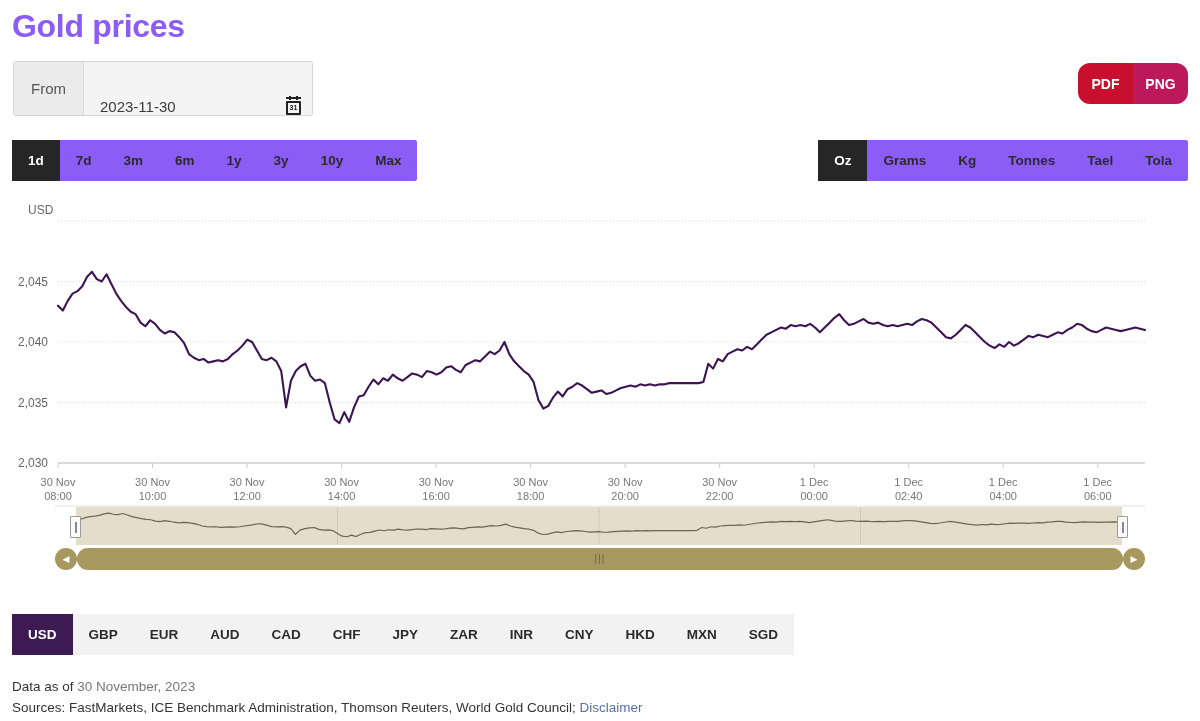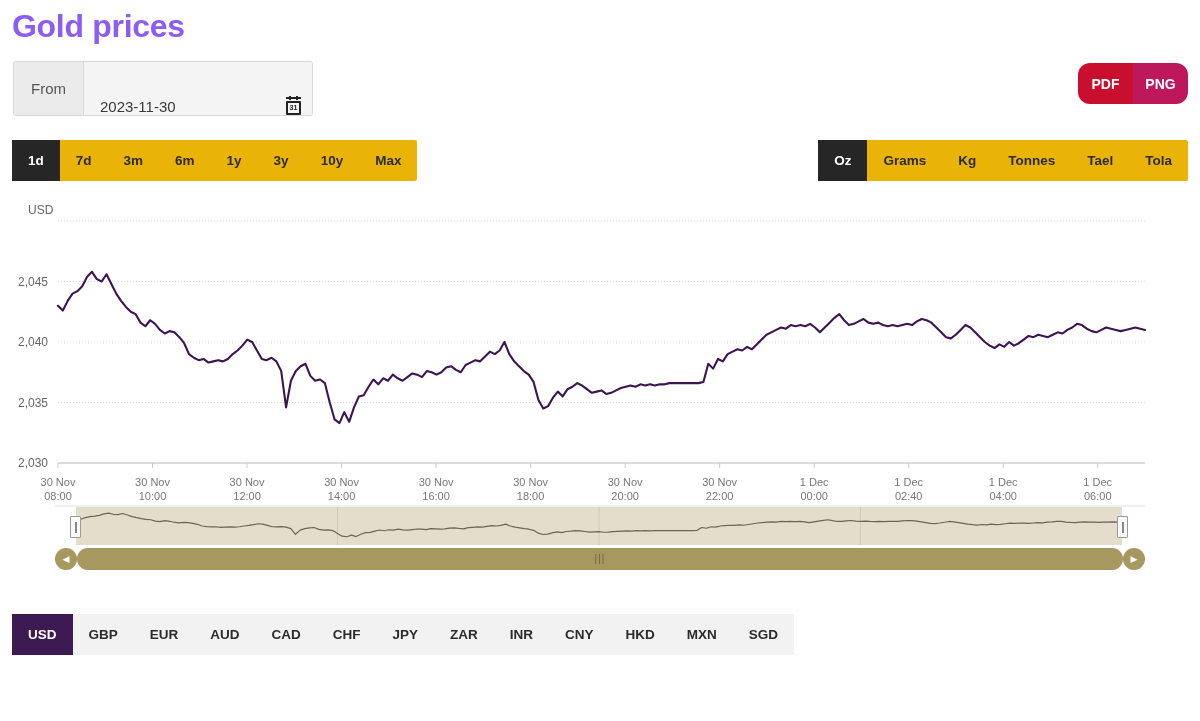--- a/index.html
+++ b/index.html
@@ -55,21 +55,21 @@
     height: 41px;
   }
   .btn-export {
     display: flex; align-items: center; justify-content: center;
     width: 55px; font-size: 14px; font-weight: bold; color: #fff;
     cursor: pointer; border: none;
     font-family: "Liberation Sans", sans-serif;
   }
 
   
-  .tabstrip { position: absolute; display: flex; background: #eab308; height: 41px; border-radius: 2px; }
+  .tabstrip { position: absolute; display: flex; background: #8b5cf6; height: 41px; border-radius: 2px; }
   .tabstrip .tab {
     display: flex; align-items: center; justify-content: center;
     padding: 0 16px; font-size: 13.5px; font-weight: bold; color: #2b2b2b;
     cursor: pointer; height: 41px;
   }
   .tabstrip .tab.active { background: #262626; color: #ffffff; }
   #period-tabs { left: 12px; top: 140px; }
   #unit-tabs { right: 12px; top: 140px; }
 
   
@@ -286,14 +286,24 @@
       <div class="tab">CHF</div>
       <div class="tab">JPY</div>
       <div class="tab">ZAR</div>
       <div class="tab">INR</div>
       <div class="tab">CNY</div>
       <div class="tab">HKD</div>
       <div class="tab">MXN</div>
       <div class="tab">SGD</div>
     </div>
 
+  <div class="footer">
+    <div class="line">
+      <span>Data as of</span>
+      <span class="muted">30 November, 2023</span>
+    </div>
+    <div class="line">
+      <span>Sources: FastMarkets, ICE Benchmark Administration, Thomson Reuters, World Gold Council;</span>
+      <span class="link">Disclaimer</span>
+    </div>
+  </div>
 
 </div>
 
 </body></html>

